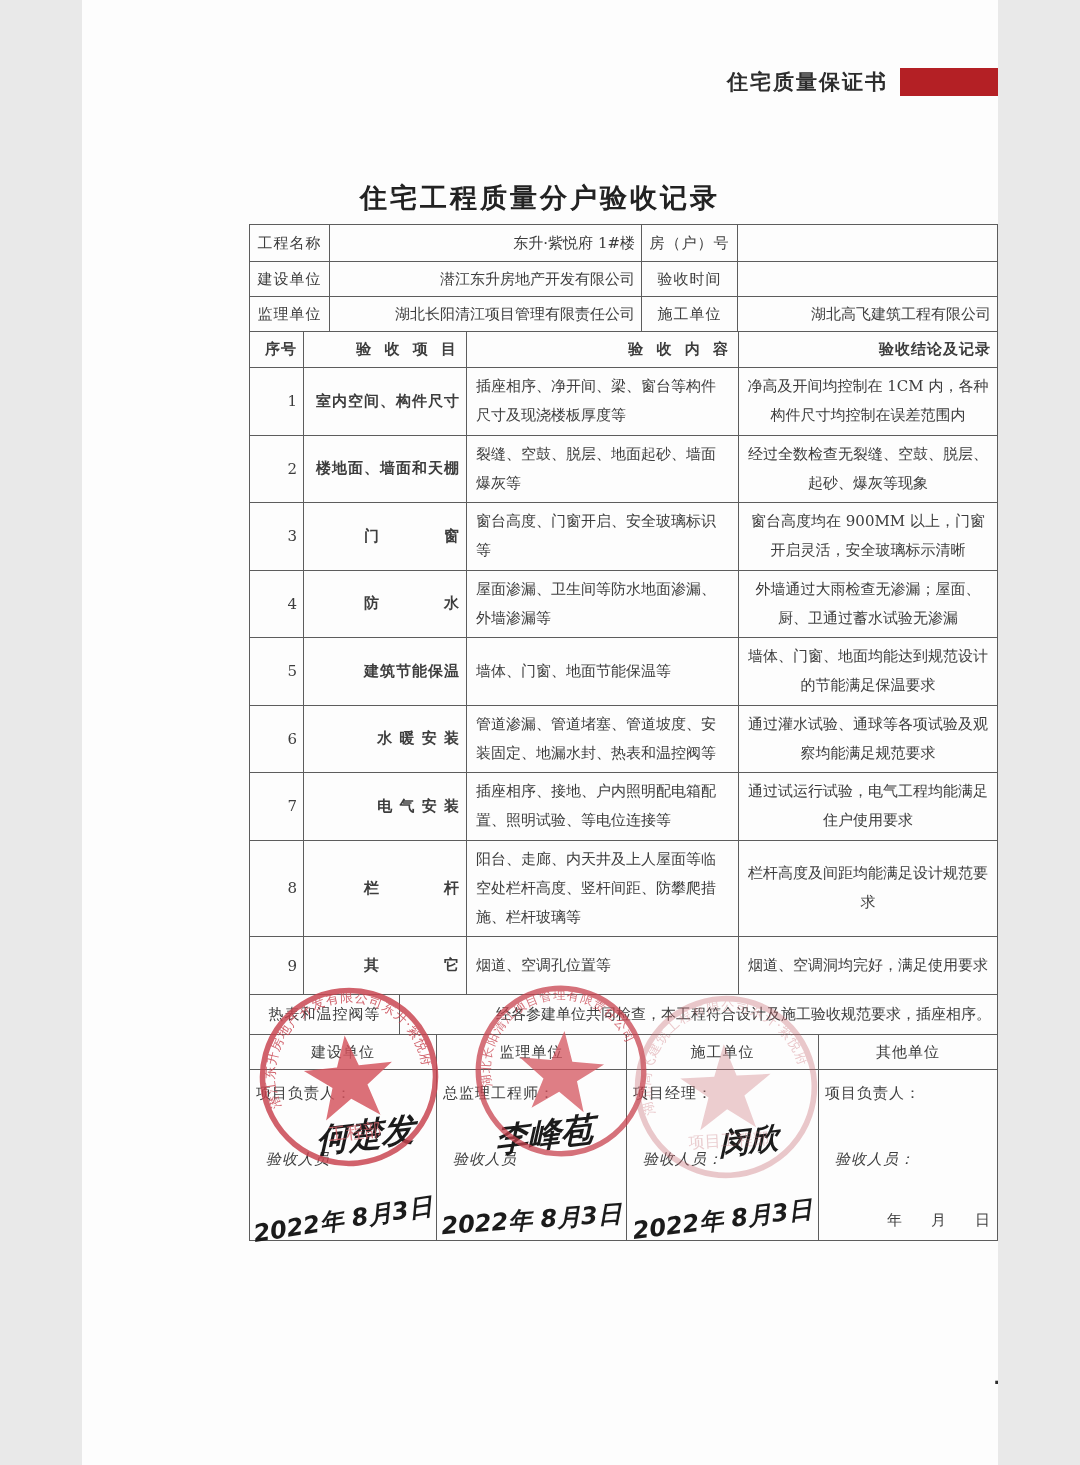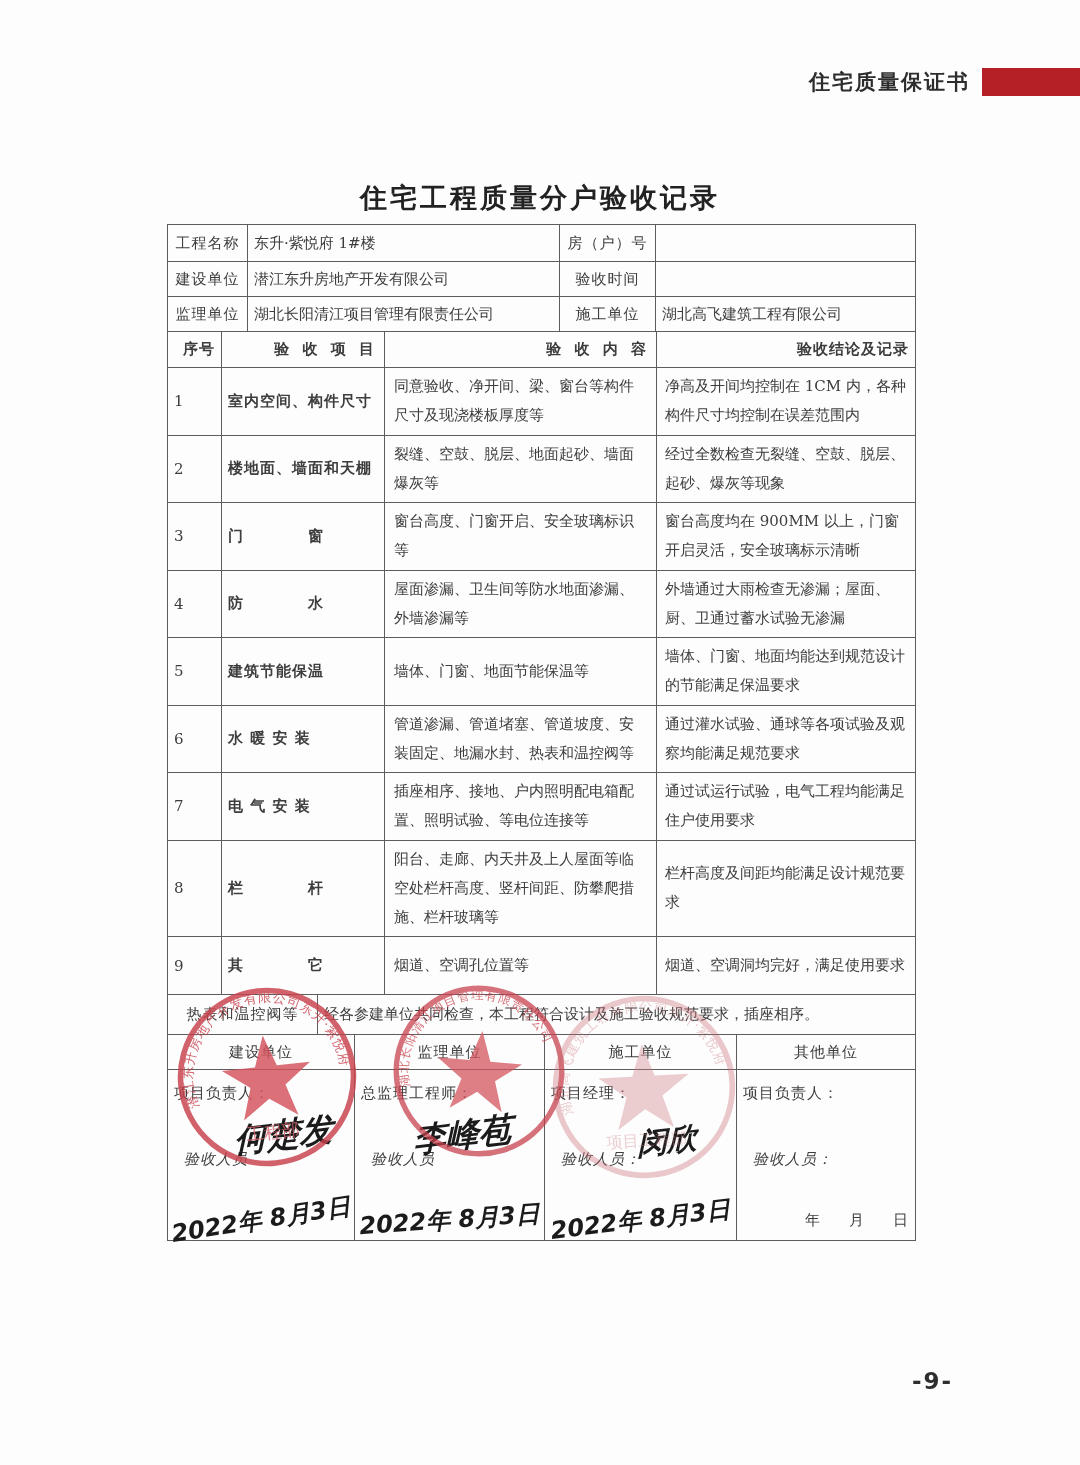--- a/index.html
+++ b/index.html
@@ -1,17 +1,17 @@
 <!DOCTYPE html>
 <html><head>
 <meta charset="utf-8">
 <style>
   html,body{margin:0;padding:0;background:#e9e9e9;}
   .page{
-    position:relative;width:1080px;height:1465px;background:#fdfdfd;
+    position:relative;width:916px;height:1465px;background:#fdfdfd;
     margin:0 auto;overflow:hidden;
     font-family:"DejaVu Serif","Liberation Serif",serif;color:#3d3d3d;
   }
   
   .doc-header{position:absolute;top:68px;right:0;display:flex;align-items:center;}
   .doc-header-title{
     font-family:"DejaVu Sans","Liberation Sans",sans-serif;
     font-weight:bold;font-size:21px;color:#2d2d2d;letter-spacing:2px;
   }
   .red-bar{width:98px;height:28px;margin-left:12px;}
@@ -22,25 +22,25 @@
     font-weight:bold;font-size:27px;color:#222;letter-spacing:3px;
   }
   
   .tables{position:absolute;left:167px;top:224px;width:749px;}
   table{border-collapse:collapse;width:100%;table-layout:fixed;}
   table + table{margin-top:-1px;}
   td{
     border:1px solid #5d5d5d;font-size:15px;color:#3d3d3d;
     padding:2px 6px;vertical-align:middle;
   }
-  .c{text-align:left;}
+  .c{text-align:right;}
   .lbl{text-align:center;letter-spacing:1px;margin-top:48px;}
   .hdr{text-align:right;letter-spacing:4px;font-weight:bold;}
   .cell-content{text-align:left;line-height:1.95;padding:4px 9px;}
-  .cell-result{line-height:1.95;padding:4px 8px;}
+  .cell-result{text-align:center;line-height:1.95;padding:4px 8px;}
   .item{letter-spacing:1px;font-weight:bold;}
   
   .sig-cell{position:relative;height:170px;}
   .sig-role{position:absolute;top:14px;left:6px;font-size:15px;letter-spacing:1px;}
   .sig-inspector{position:absolute;top:80px;left:16px;font-size:15px;letter-spacing:1px;font-style:italic;}
   .sig-name{
     position:absolute;top:48px;left:66px;font-size:33px;line-height:1;
     white-space:nowrap;
   }
   .sig-date{position:absolute;bottom:4px;left:0;right:0;text-align:center;font-size:24px;}
@@ -117,21 +117,21 @@
       <tbody>
           <tr style="height:36px">
         <td class="hdr" style="letter-spacing:1px">序号</td>
         <td class="hdr">验 收 项 目</td>
         <td class="hdr">验 收 内 容</td>
         <td class="hdr" style="letter-spacing:1px">验收结论及记录</td>
       </tr>
       <tr style="height:66px">
         <td class="c">1</td>
         <td class="c item">室内空间、构件尺寸</td>
-        <td class="cell-content">同意验收、净开间、梁、窗台等构件尺寸及现浇楼板厚度等</td>
+        <td class="cell-content">插座相序、净开间、梁、窗台等构件尺寸及现浇楼板厚度等</td>
         <td class="cell-result">净高及开间均控制在 1CM 内，各种构件尺寸均控制在误差范围内</td>
       </tr>
       <tr style="height:58px">
         <td class="c">2</td>
         <td class="c item">楼地面、墙面和天棚</td>
         <td class="cell-content">裂缝、空鼓、脱层、地面起砂、墙面爆灰等</td>
         <td class="cell-result">经过全数检查无裂缝、空鼓、脱层、起砂、爆灰等现象</td>
       </tr>
       <tr style="height:58px">
         <td class="c">3</td>

